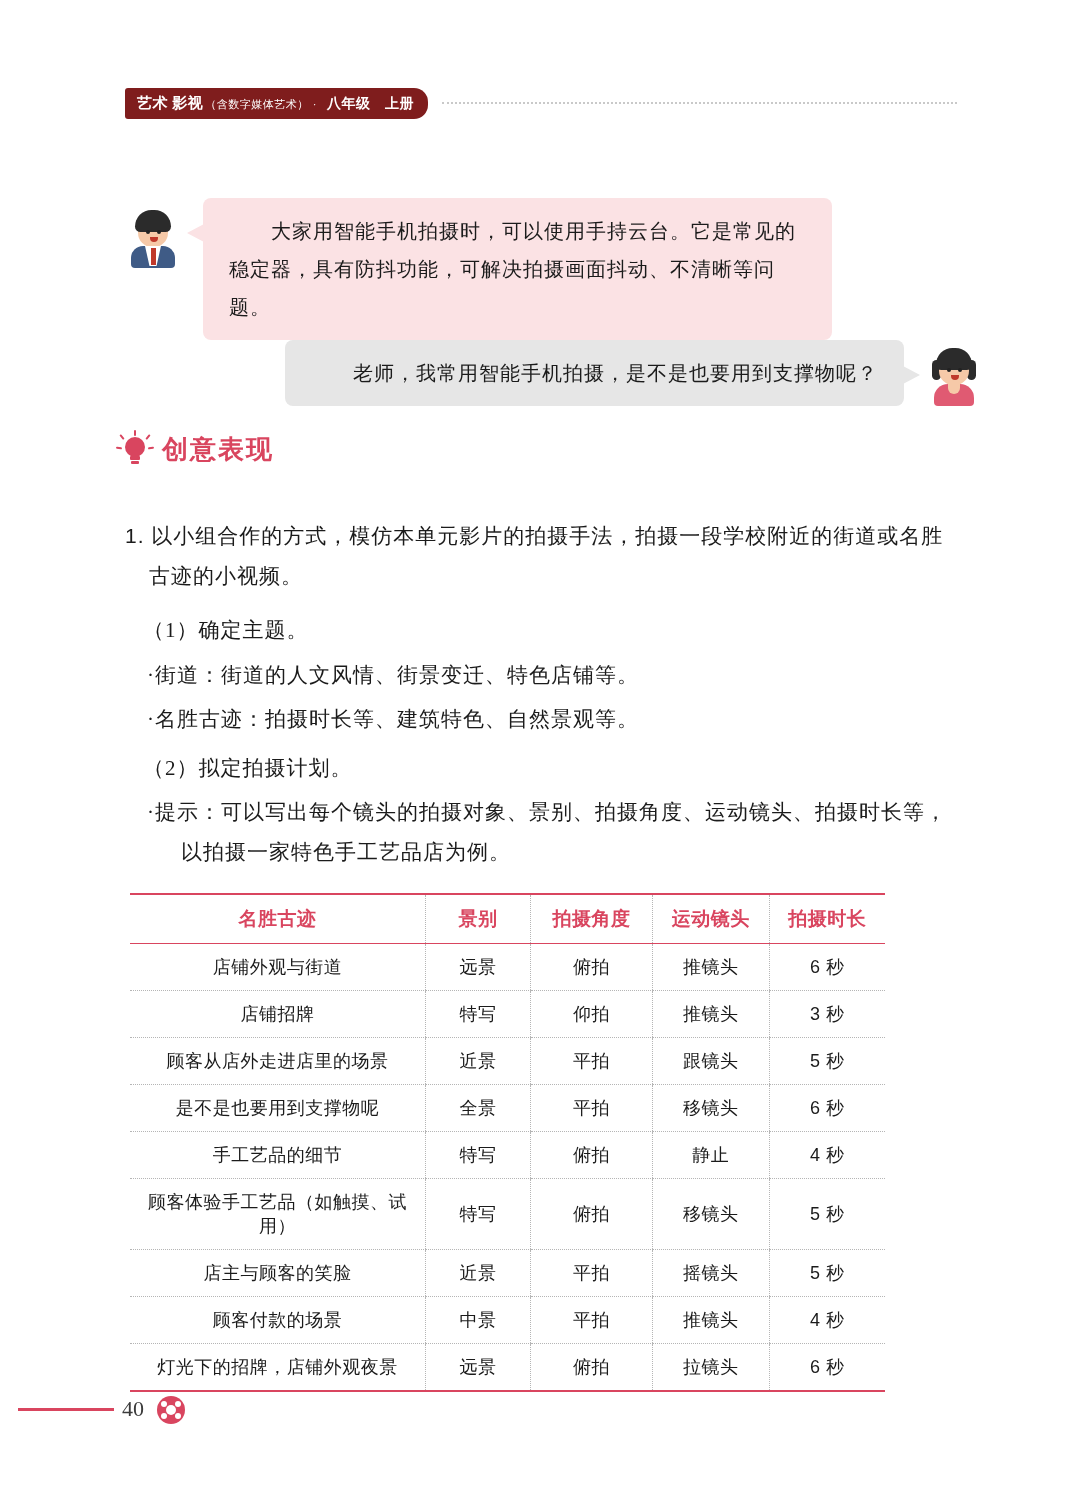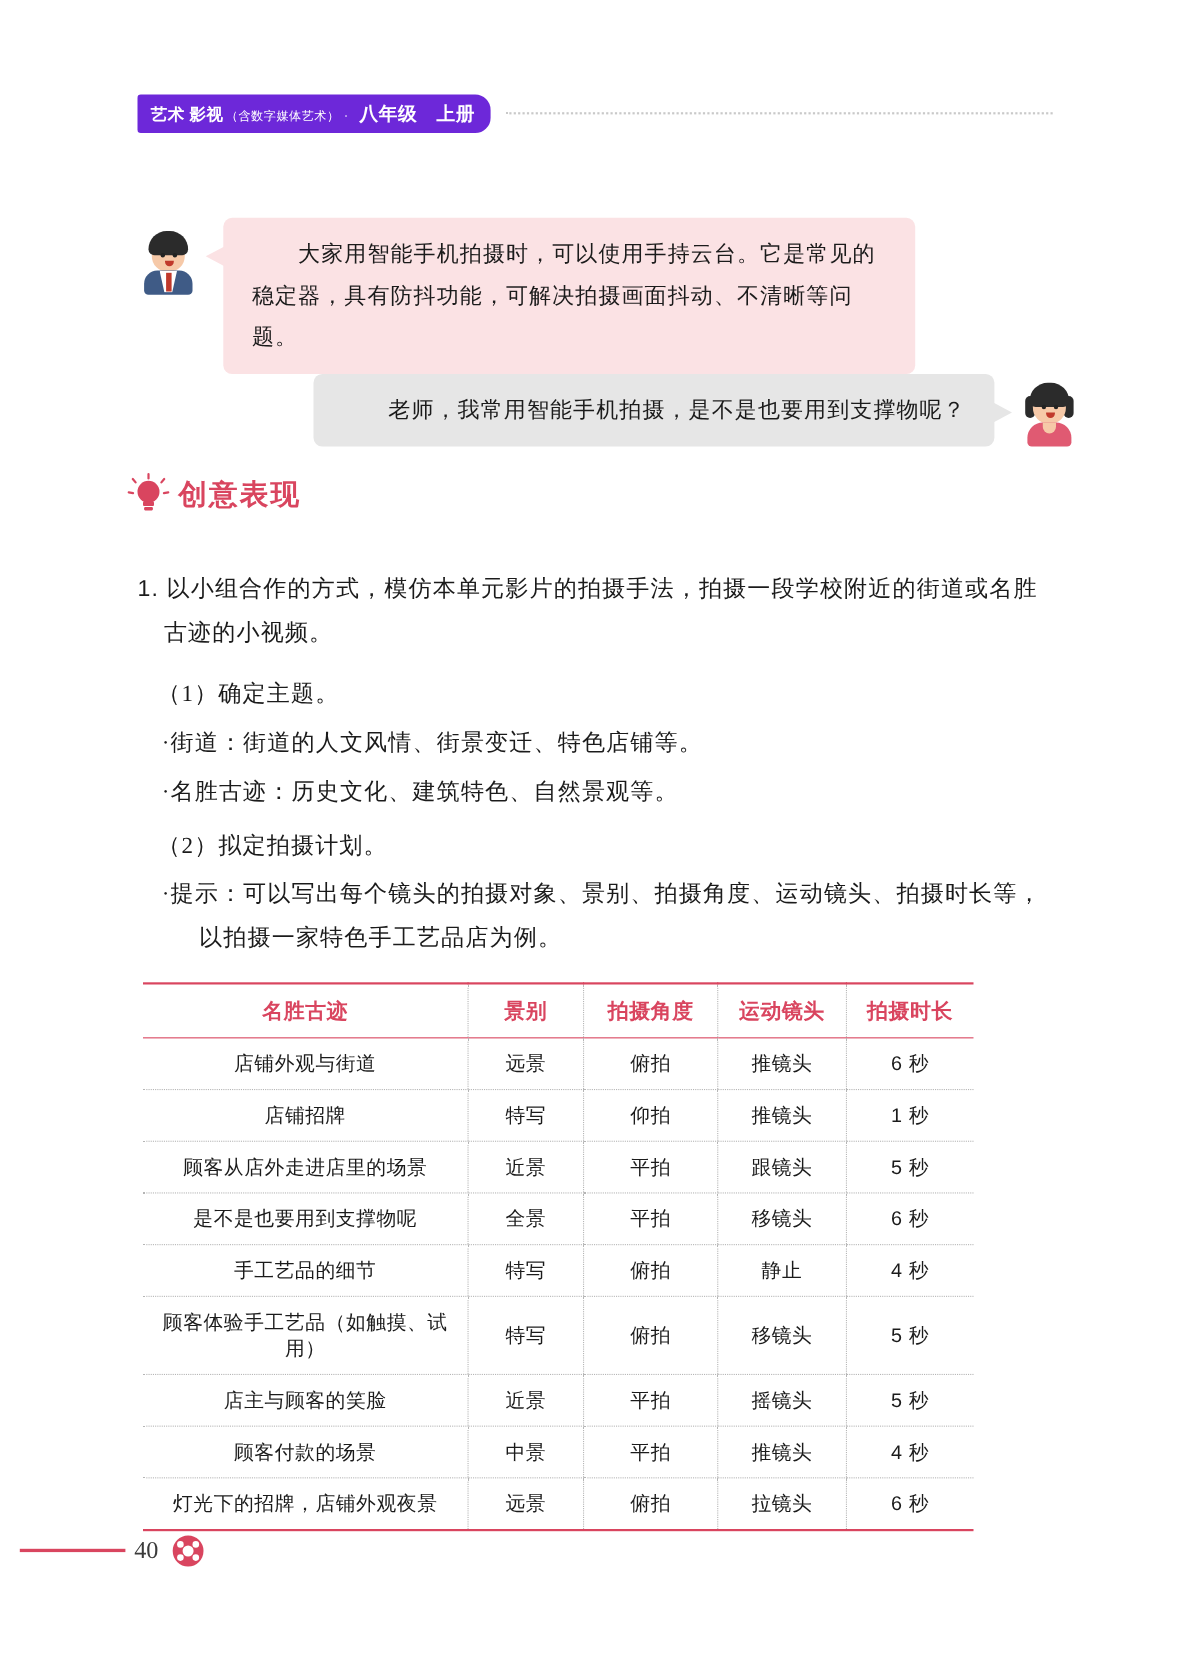--- a/index.html
+++ b/index.html
@@ -19,39 +19,39 @@
   .header {
     position: absolute;
     top: 88px;
     left: 125px;
     right: 125px;
     height: 30px;
     display: flex;
     align-items: center;
   }
   .header-tag {
-    background: #6d28d9;
+    background: #7f1d1d;
     color: #ffffff;
     font-size: 15px;
     padding: 6px 14px 6px 12px;
     border-radius: 3px 14px 14px 3px;
     white-space: nowrap;
     letter-spacing: 0.5px;
     display: flex;
     align-items: baseline;
     font-family: "Liberation Serif", serif;
     font-weight: bold;
   }
   .header-tag .small {
     font-size: 11px;
     font-weight: normal;
     margin: 0 2px;
   }
   .header-tag .grade {
-    font-size: 17px;
+    font-size: 14px;
     margin-left: 8px;
   }
   .header-dots {
     flex: 1;
     margin-left: 14px;
     border-top: 2px dotted #c9c9c9;
     height: 0;
     align-self: center;
   }
 
@@ -467,21 +467,21 @@
 
 <div class="body-text" style="top:610px;">
   <div class="para serif sub-item">（1）确定主题。</div>
 </div>
 
 <div class="body-text" style="top:655px;">
   <div class="para serif bullet-item">·街道：街道的人文风情、街景变迁、特色店铺等。</div>
 </div>
 
 <div class="body-text" style="top:699px;">
-  <div class="para serif bullet-item">·名胜古迹：历史文化、建筑特色、自然景观等。</div>
+  <div class="para serif bullet-item">·名胜古迹：拍摄时长等、建筑特色、自然景观等。</div>
 </div>
 
 <div class="body-text" style="top:748px;">
   <div class="para serif sub-item">（2）拟定拍摄计划。</div>
 </div>
 
 <div class="body-text" style="top:792px; right:135px;">
   <div class="para serif bullet-item wrap">·提示：可以写出每个镜头的拍摄对象、景别、拍摄角度、运动镜头、拍摄时长等，以拍摄一家特色手工艺品店为例。</div>
 </div>
 
@@ -502,21 +502,21 @@
         <td>远景</td>
         <td>俯拍</td>
         <td>推镜头</td>
         <td>6 秒</td>
       </tr>
       <tr>
         <td>店铺招牌</td>
         <td>特写</td>
         <td>仰拍</td>
         <td>推镜头</td>
-        <td>1 秒</td>
+        <td>3 秒</td>
       </tr>
       <tr>
         <td>顾客从店外走进店里的场景</td>
         <td>近景</td>
         <td>平拍</td>
         <td>跟镜头</td>
         <td>5 秒</td>
       </tr>
       <tr>
         <td>是不是也要用到支撑物呢</td>

